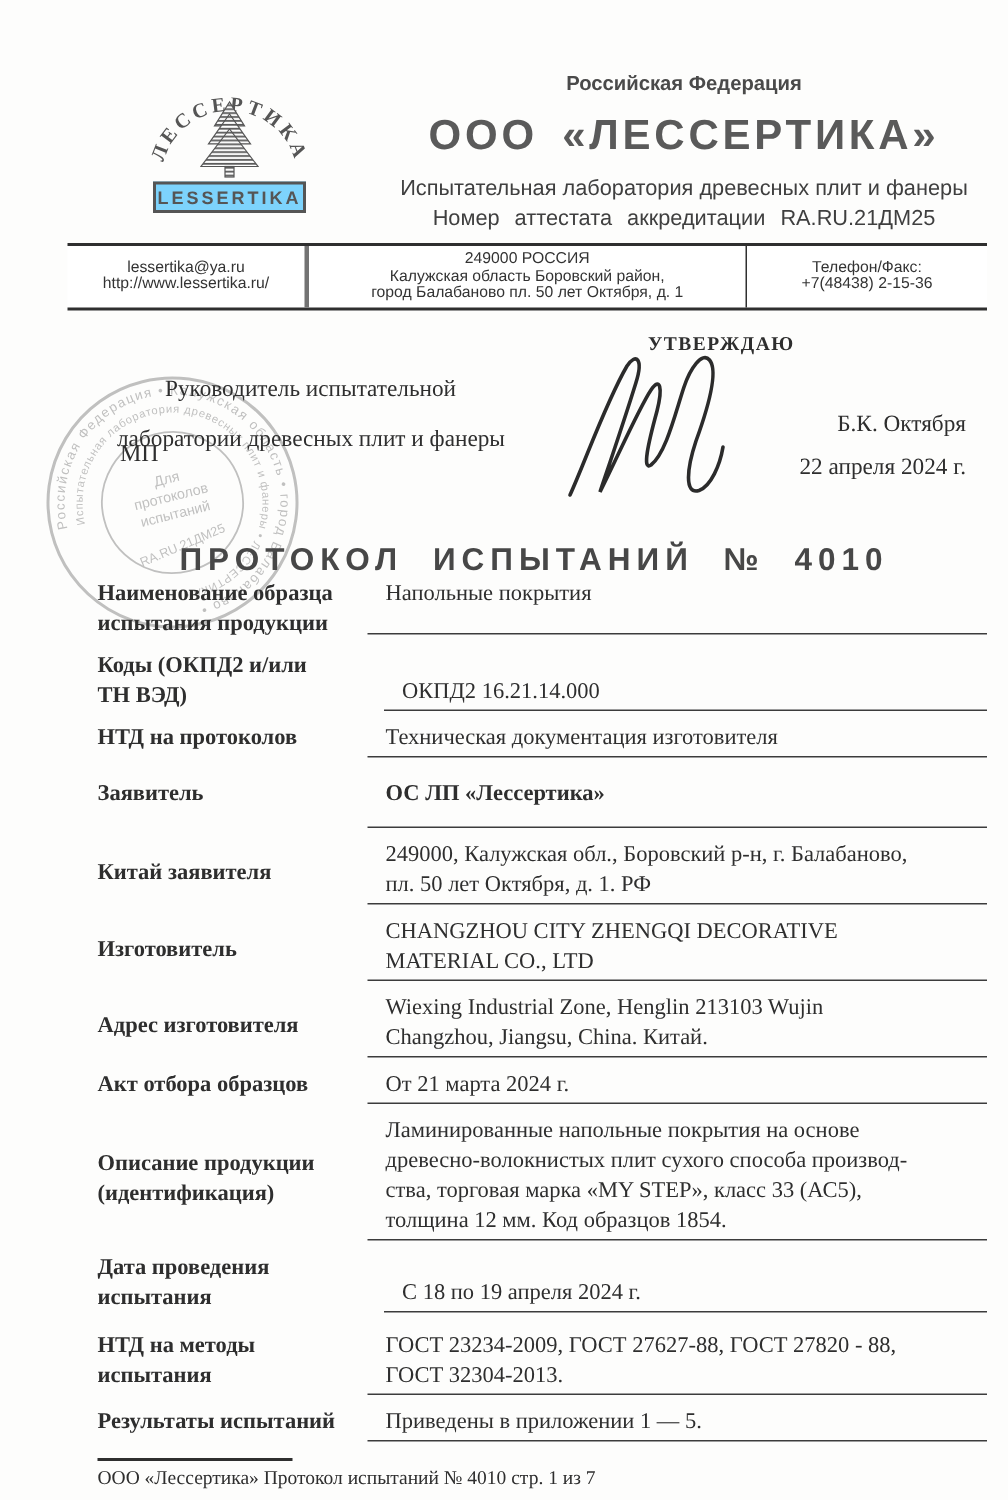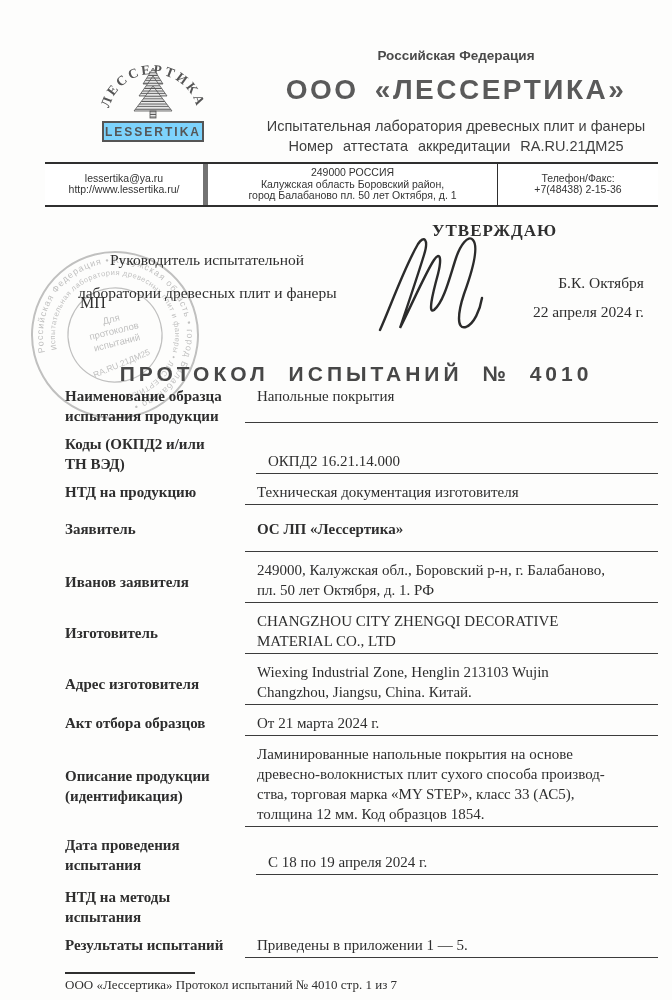--- a/index.html
+++ b/index.html
@@ -24,26 +24,26 @@
   .company{font-size:28px;font-weight:bold;letter-spacing:2.5px;word-spacing:6px;color:#5a5a5a;margin-top:11px;}
   .lab{font-size:14.5px;margin-top:12px;color:#3f3f3f;}
   .accr{font-size:14.5px;margin-top:4px;word-spacing:6px;color:#3f3f3f;}
   .contacts{
     position:absolute;left:45px;top:162px;width:613px;display:flex;
     border-top:2px solid #2f2f2f;border-bottom:2px solid #2f2f2f;
     font-family:"Liberation Sans",sans-serif;font-size:10.5px;line-height:11.5px;
     color:#333;text-align:center;background:#fff;
   }
   .contacts .cell{padding:3px 2px;display:flex;flex-direction:column;justify-content:center;}
-  .c1{width:154px;border-right:5px solid #737373;}
+  .c1{width:154px;border-right:3px solid #737373;}
   .c2{flex:1;border-right:1px solid #2f2f2f;}
   .c3{width:156px;}
   
   .stamp-wrap{position:absolute;left:26px;top:246px;width:178px;height:178px;transform:rotate(-14deg);opacity:.62;}
-  .approve{position:absolute;left:432px;top:221px;font-weight:bold;font-size:17px;letter-spacing:1px;}
+  .approve{position:absolute;left:432px;top:221px;font-weight:bold;font-size:13px;letter-spacing:1px;}
   .head-title{position:absolute;left:78px;top:243px;font-size:15.5px;line-height:33px;}
   .head-title .l1{margin-left:32px;}
   .mp{position:absolute;left:80px;top:294px;font-size:16px;}
   .sig{position:absolute;left:372px;top:230px;}
   .approver{position:absolute;right:28px;top:268px;text-align:right;font-size:15.5px;line-height:29px;}
   
   .title{
     position:absolute;left:60px;right:20px;top:339px;text-align:center;
     font-family:"Liberation Sans",sans-serif;font-weight:bold;font-size:21px;
     letter-spacing:4px;word-spacing:10px;color:#474747;margin-top:23px;
@@ -169,31 +169,31 @@
       <div class="row-label">Наименование образца<br>испытания продукции</div>
       <div class="row-value pb16">Напольные покрытия</div>
     </div>
 
     <div class="row bottom">
       <div class="row-label">Коды (ОКПД2 и/или<br>ТН ВЭД)</div>
       <div class="row-value">ОКПД2 16.21.14.000</div>
     </div>
 
     <div class="row mb14">
-      <div class="row-label">НТД на продукцию</div>
+      <div class="row-label">НТД на протоколов</div>
       <div class="row-value">Техническая документация изготовителя</div>
     </div>
 
     <div class="row">
       <div class="row-label">Заявитель</div>
       <div class="row-value pb12">ОС ЛП «Лессертика»</div>
     </div>
 
     <div class="row center">
-      <div class="row-label">Иванов заявителя</div>
+      <div class="row-label">Китай заявителя</div>
       <div class="row-value">249000, Калужская обл., Боровский р-н, г. Балабаново,<br>пл. 50 лет Октября, д. 1. РФ</div>
     </div>
 
     <div class="row center">
       <div class="row-label">Изготовитель</div>
       <div class="row-value">CHANGZHOU CITY ZHENGQI DECORATIVE<br>MATERIAL CO., LTD</div>
     </div>
 
     <div class="row center">
       <div class="row-label">Адрес изготовителя</div>
@@ -210,20 +210,21 @@
       <div class="row-value">Ламинированные напольные покрытия на основе<br>древесно-волокнистых плит сухого способа производ-<br>ства, торговая марка «MY STEP», класс 33 (АС5),<br>толщина 12 мм. Код образцов 1854.</div>
     </div>
 
     <div class="row bottom mb12">
       <div class="row-label">Дата проведения<br>испытания</div>
       <div class="row-value">С 18 по 19 апреля 2024 г.</div>
     </div>
 
     <div class="row">
       <div class="row-label">НТД на методы<br>испытания</div>
+      <div class="row-value">ГОСТ 23234-2009, ГОСТ 27627-88, ГОСТ 27820 - 88,<br>ГОСТ 32304-2013.</div>
     </div>
 
     <div class="row">
       <div class="row-label">Результаты испытаний</div>
       <div class="row-value">Приведены в приложении 1 — 5.</div>
     </div>
 
   </div>
 
   <div class="footer-rule"></div>

